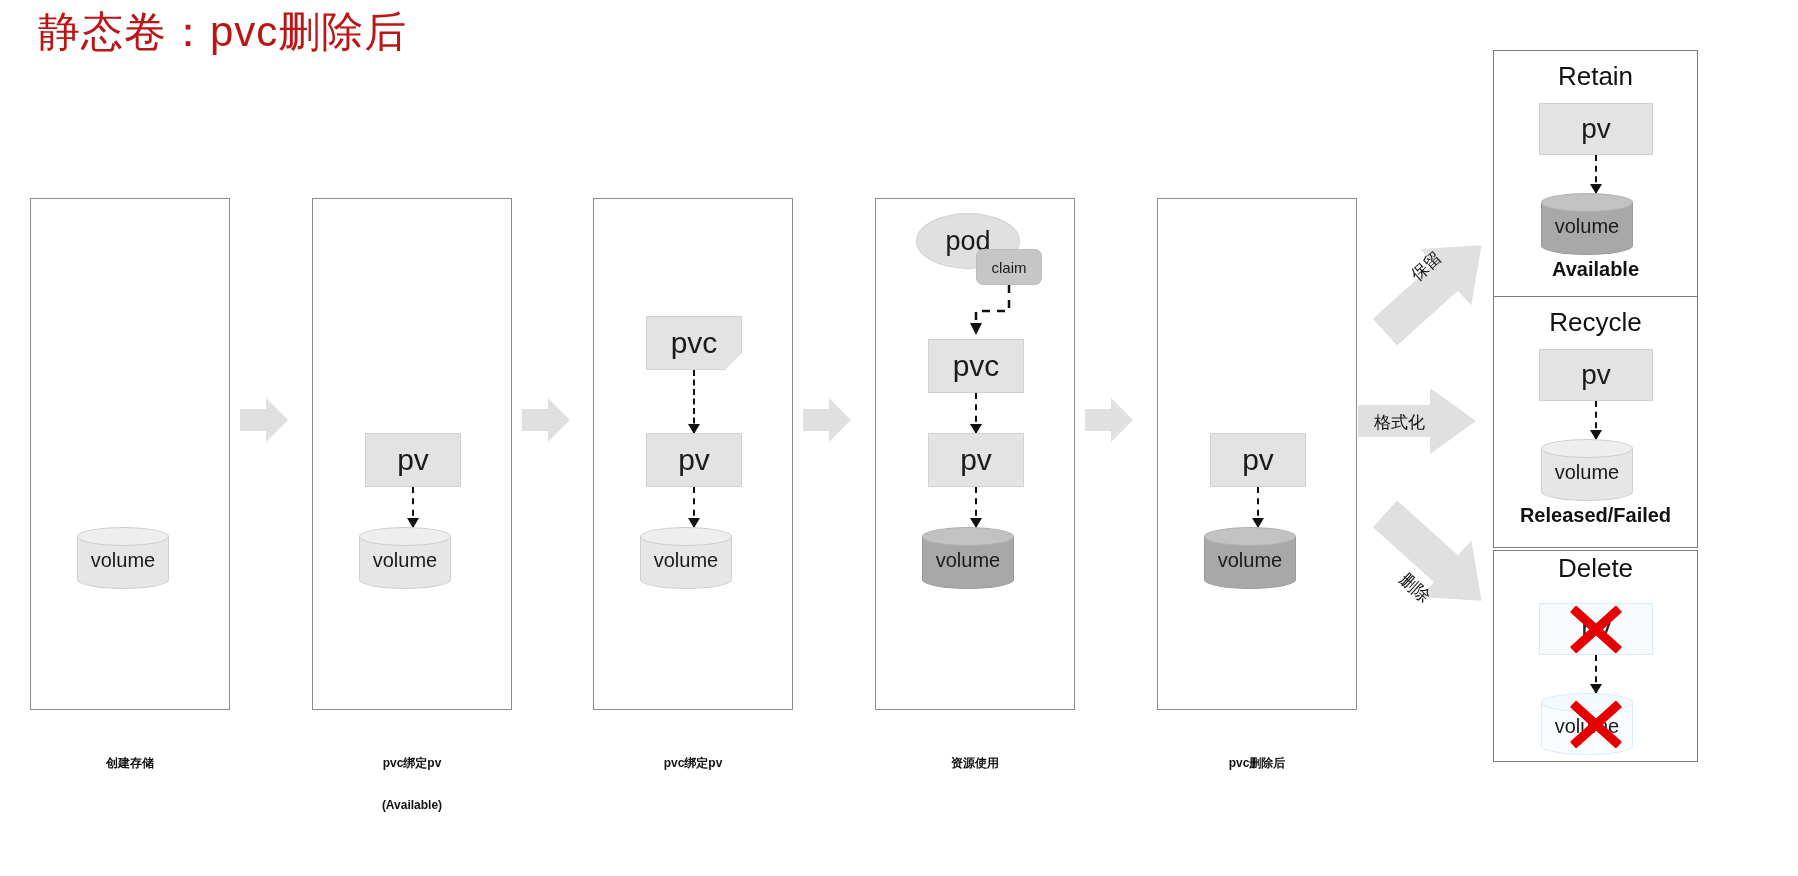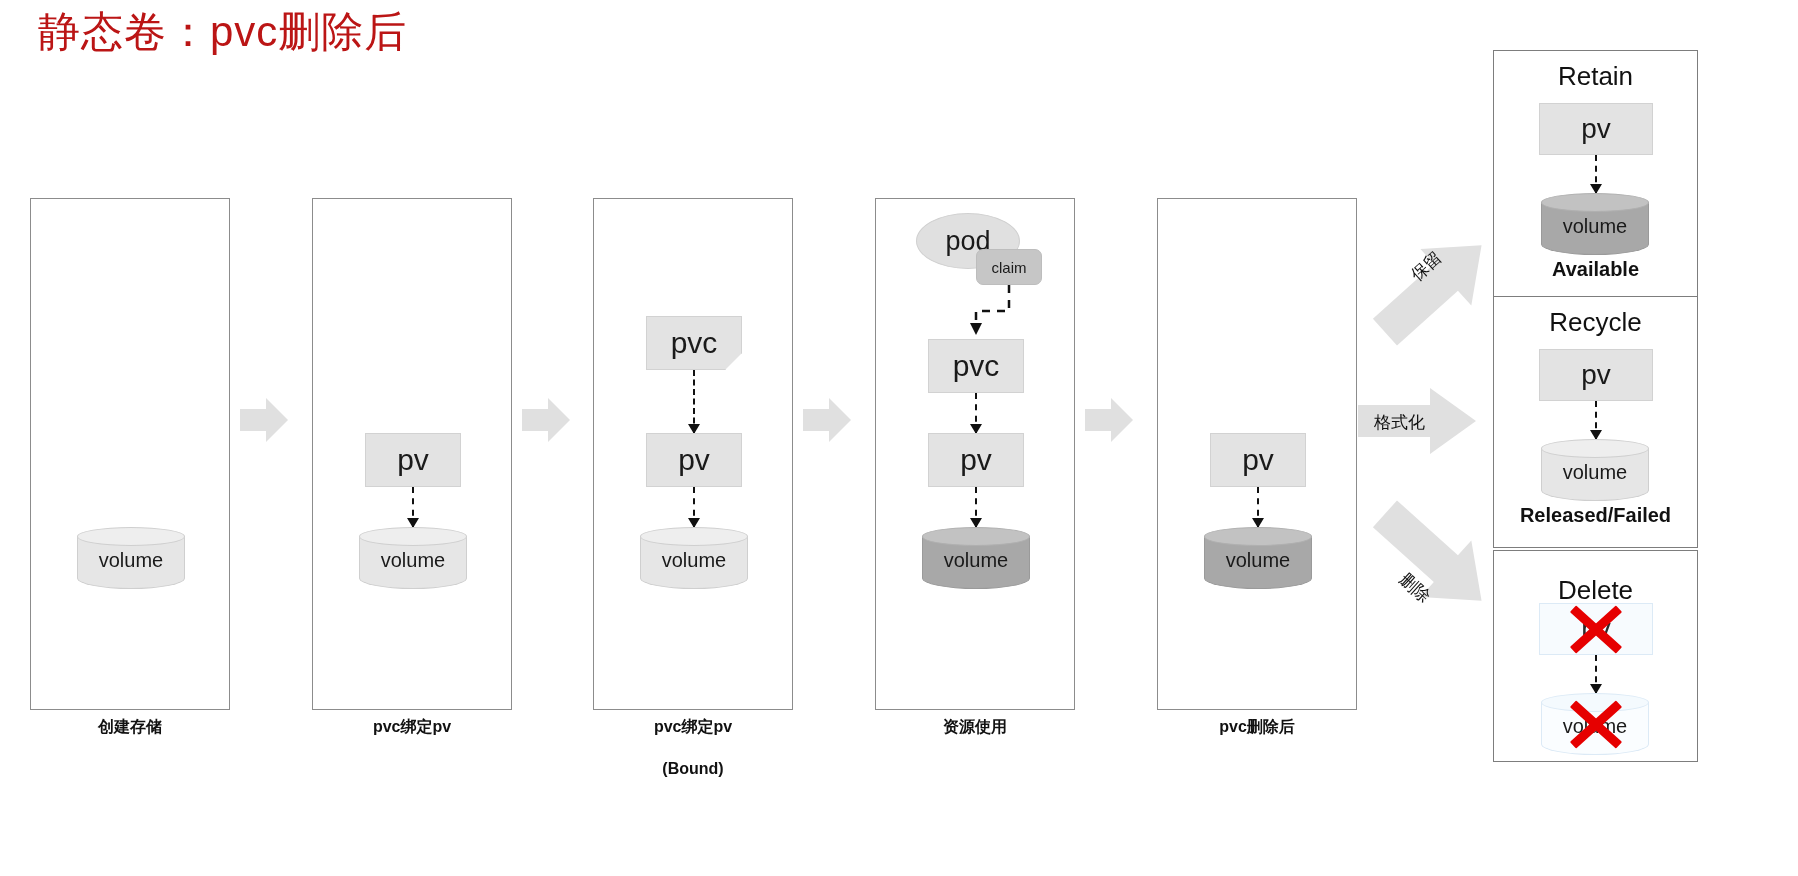--- a/index.html
+++ b/index.html
@@ -12,22 +12,22 @@
     position:absolute;left:38px;top:4px;
     font-size:42px;color:#bb1515;letter-spacing:1px;white-space:nowrap;
   }
 
   
   .panel{
     position:absolute;top:198px;width:200px;height:512px;
     background:#ffffff;border:1.4px solid #8c8c8c;box-sizing:border-box;
   }
   .caption{
-    position:absolute;top:706px;width:200px;text-align:center;
-    font-size:16px;font-weight:bold;color:#111;line-height:42px;
+    position:absolute;top:742px;width:200px;text-align:center;
+    font-size:12px;font-weight:bold;color:#111;line-height:42px;
   }
   .caption .l2{display:block;}
 
   
   .box{
     position:absolute;box-sizing:border-box;
     background:#e3e3e3;border:1px solid #d2d2d2;
     display:flex;align-items:center;justify-content:center;
     font-size:30px;color:#1a1a1a;
   }
@@ -41,21 +41,21 @@
     font-size:30px;color:#1a1a1a;
   }
   .doc::after{
     content:"";position:absolute;right:-1px;bottom:-1px;
     width:16px;height:16px;background:#ffffff;
     border-left:1px solid #d2d2d2;border-top:1px solid #d2d2d2;
     clip-path:polygon(0 100%,100% 0,100% 100%);
   }
 
   
-  .cyl{position:absolute;width:108px;height:62px;}
+  .cyl{position:absolute;width:92px;height:62px;}
   .cyl .body{
     position:absolute;left:0;right:0;top:9px;bottom:0;
     background:#e6e6e6;border:1px solid #cfcfcf;border-top:none;
     border-radius:0 0 54px 54px/0 0 11px 11px;box-sizing:border-box;
   }
   .cyl .top{
     position:absolute;left:0;right:0;top:0;height:19px;
     background:#eeeeee;border:1px solid #cfcfcf;border-radius:50%;box-sizing:border-box;
   }
   .cyl .lbl{
@@ -161,20 +161,21 @@
     <div class="head"></div>
   </div>
   <div class="cyl" style="left:46px;top:328px;">
     <div class="body"></div>
     <div class="top"></div>
     <div class="lbl">volume</div>
   </div>
 </div>
 <div class="caption" style="left:312px;">
   <span>pvc绑定pv</span>
+  <span class="l2">(Available)</span>
 </div>
 
 <div class="connector" style="left:522px;top:398px;">
   <div class="shaft"></div>
   <div class="tip"></div>
 </div>
 
 <div class="panel" style="left:593px;">
   <div class="doc" style="left:52px;top:117px;">pvc</div>
   <div class="darrow" style="left:99px;top:171px;height:63px;">
@@ -187,21 +188,20 @@
     <div class="head"></div>
   </div>
   <div class="cyl" style="left:46px;top:328px;">
     <div class="body"></div>
     <div class="top"></div>
     <div class="lbl">volume</div>
   </div>
 </div>
 <div class="caption" style="left:593px;">
   <span>pvc绑定pv</span>
-  <span class="l2">(Bound)</span>
 </div>
 
 <div class="connector" style="left:803px;top:398px;">
   <div class="shaft"></div>
   <div class="tip"></div>
 </div>
 
 <div class="panel" style="left:875px;">
   <div class="ellipse" style="left:40px;top:14px;">pod</div>
   <div class="claim" style="left:100px;top:50px;">claim</div>
@@ -300,21 +300,21 @@
   </div>
   <div class="cyl" style="left:47px;top:142px;">
     <div class="body"></div>
     <div class="top"></div>
     <div class="lbl">volume</div>
   </div>
   <div class="policy-status" style="top:207px;">Released/Failed</div>
 </div>
 
 <div class="policy" style="left:1493px;top:550px;width:205px;height:212px;">
-  <div class="policy-title" style="top:24px;">Delete</div>
+  <div class="policy-title" style="top:2px;">Delete</div>
   <div class="box faded" style="left:45px;top:52px;width:114px;height:52px;font-size:28px;">pv</div>
   <div class="xmark" style="left:72px;top:48px;">
     <i class="a"></i>
     <i class="b"></i>
   </div>
   <div class="darrow" style="left:101px;top:104px;height:38px;">
     <div class="line"></div>
     <div class="head"></div>
   </div>
   <div class="cyl faded" style="left:47px;top:142px;">

